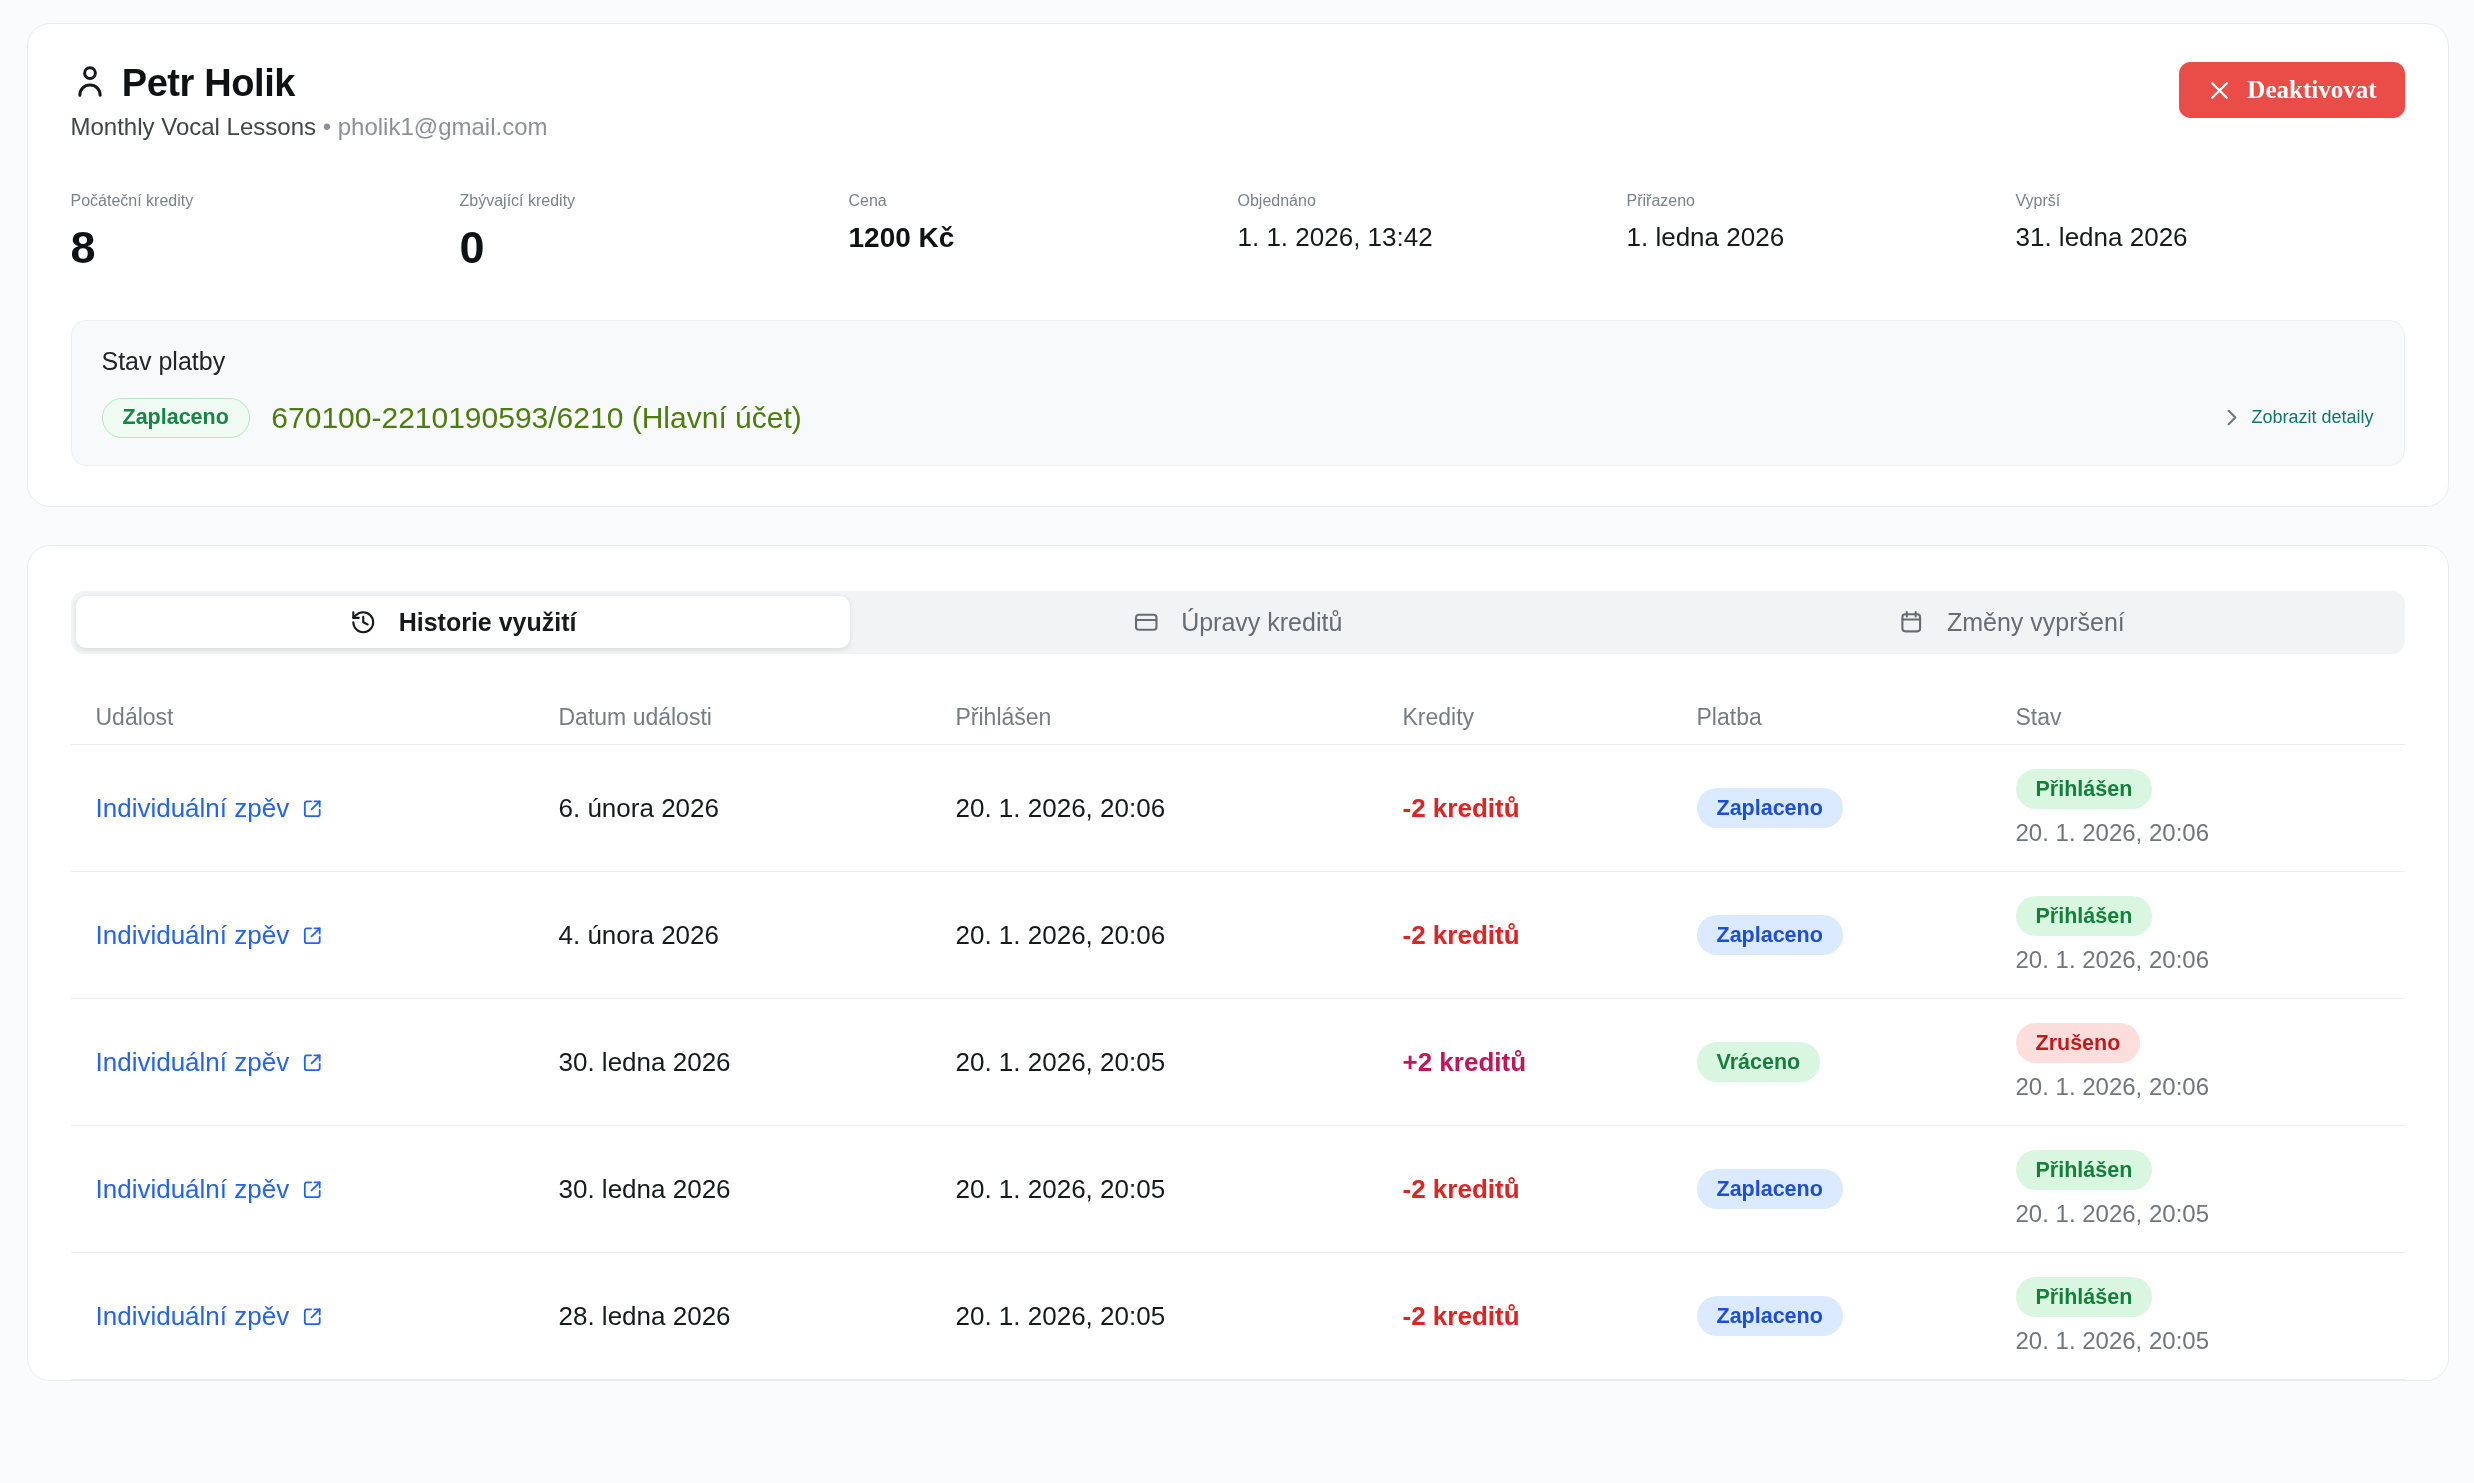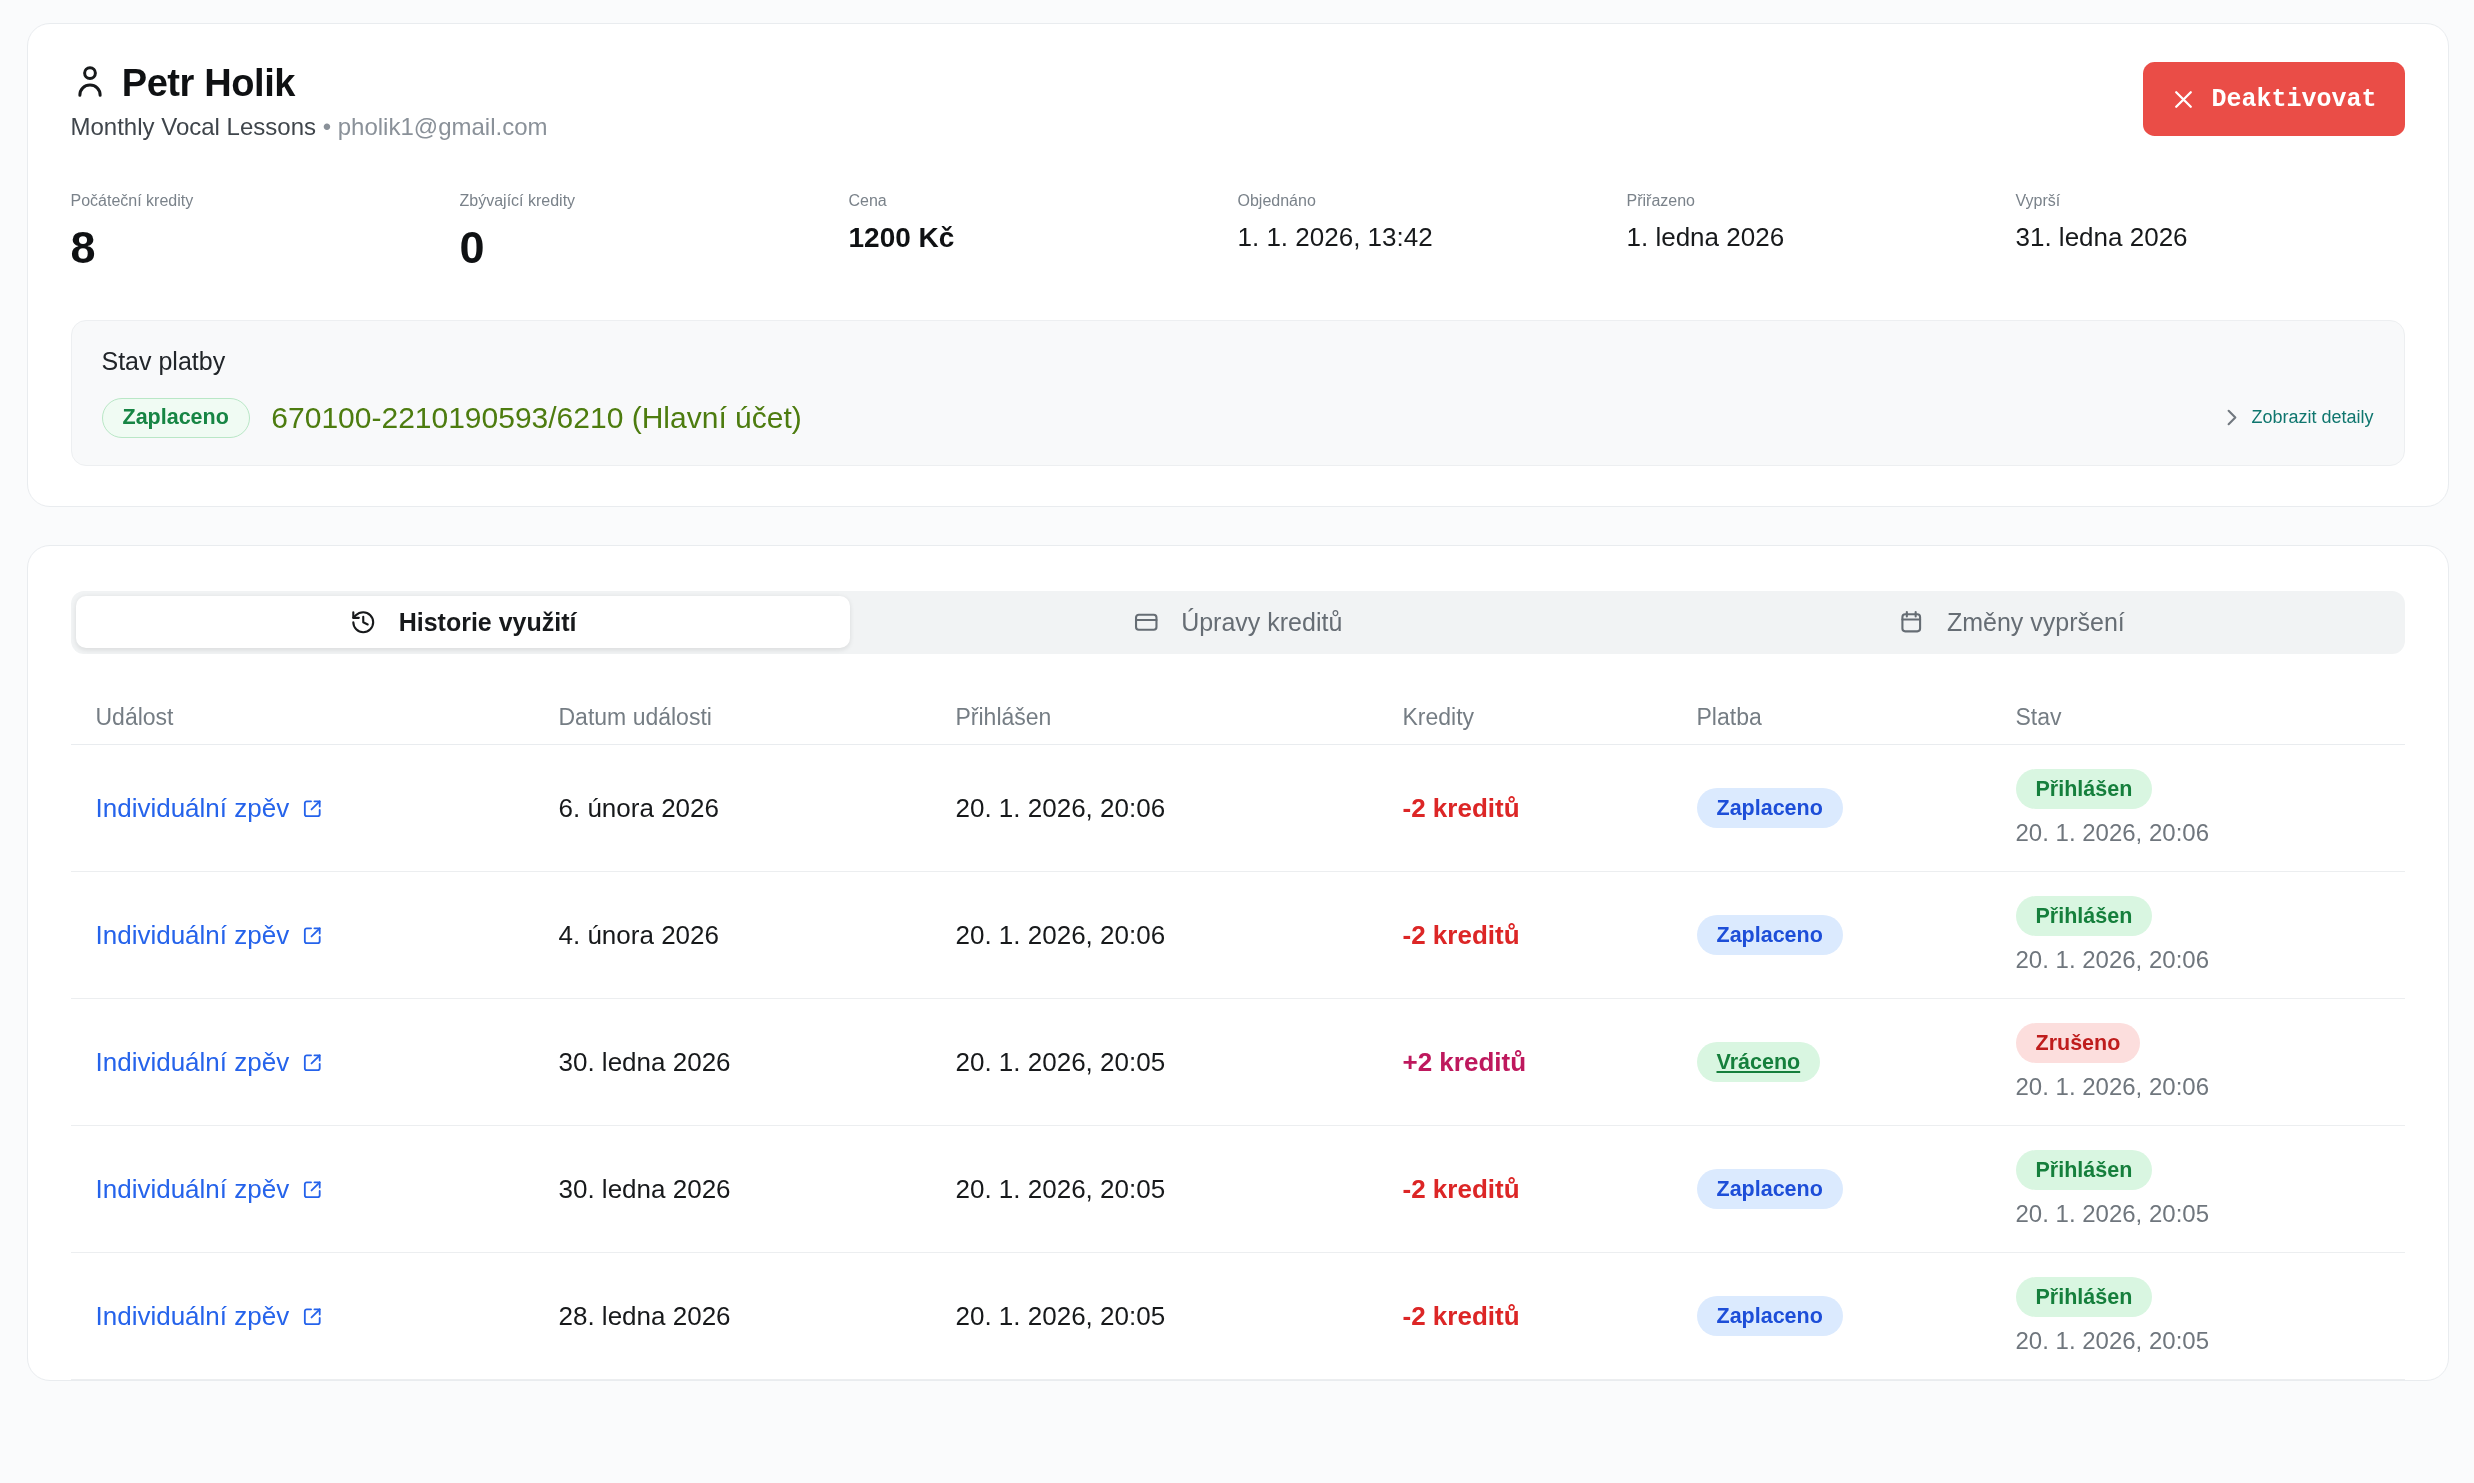--- a/index.html
+++ b/index.html
@@ -21,22 +21,22 @@
   .header-top { display: flex; justify-content: space-between; align-items: flex-start; }
   .identity-name-row { display: flex; align-items: flex-start; gap: 13.2px; }
   .person-icon svg { width: 38px; height: 38px; display: block; }
   .customer-name { font-size: 38px; font-weight: 700; letter-spacing: -0.4px; color: #0f1113; }
   .subtitle { margin-top: 8.3px; font-size: 24px; }
   .subtitle .product { color: #3f454b; font-weight: 500; }
   .subtitle .sep, .subtitle .email { color: #8a9199; font-weight: 400; }
   .btn-danger {
     display: flex; align-items: center; gap: 15px;
     background: #ea4d47; color: #ffffff; border: none; cursor: pointer;
-    height: 74px; padding: 0 28px; border-radius: 11.6px;
-    font-size: 25px; font-weight: 600; font-family: Liberation Mono, monospace;
+    height: 56px; padding: 0 28px; border-radius: 11.6px;
+    font-size: 25px; font-weight: 600; font-family: Liberation Serif, serif;
   }
   .btn-danger svg { width: 25px; height: 25px; display: block; }
   
   .stats { margin-top: 51px; display: grid; grid-template-columns: repeat(6, 1fr); }
   .stat-label { font-size: 16px; color: #7a828a; }
   .stat-value { margin-top: 11.6px; font-size: 26px; color: #17191b; }
   .stat-value.big { font-size: 45px; font-weight: 700; color: #0f1113; }
   .stat-value.bold { font-size: 28px; font-weight: 700; color: #0f1113; }
   
   .payment-box {
@@ -102,21 +102,21 @@
   .event-link svg { width: 23px; height: 23px; display: block; }
   .credits { font-weight: 600; }
   .credits[data-type="negative"] { color: #dc2626; }
   .credits[data-type="positive"] { color: #be185d; text-align: center; }
   .pill {
     display: inline-block; font-size: 21.5px; font-weight: 600;
     padding: 7.4px 20px; border-radius: 827px;
   }
   .pill[data-type="paid"]      { background: #dbeafe; color: #1d4ed8; }
   .pill[data-type="enrolled"]  { background: #d9f6e1; color: #157f3c; }
-  .pill[data-type="refunded"]  { background: #d9f6e1; color: #157f3c; text-decoration: underline; }
+  .pill[data-type="refunded"]  { background: #d9f6e1; color: #157f3c; }
   .pill[data-type="cancelled"] { background: #fcdedd; color: #bf1d1d; }
   .cell-status { display: flex; flex-direction: column; align-items: flex-start; gap: 10px; justify-content: center; }
   .status-date { font-size: 24px; color: #6f767d; }
 </style>
 </head>
 <body>
 
 <div class="page">
 
   <section class="card card-header">

